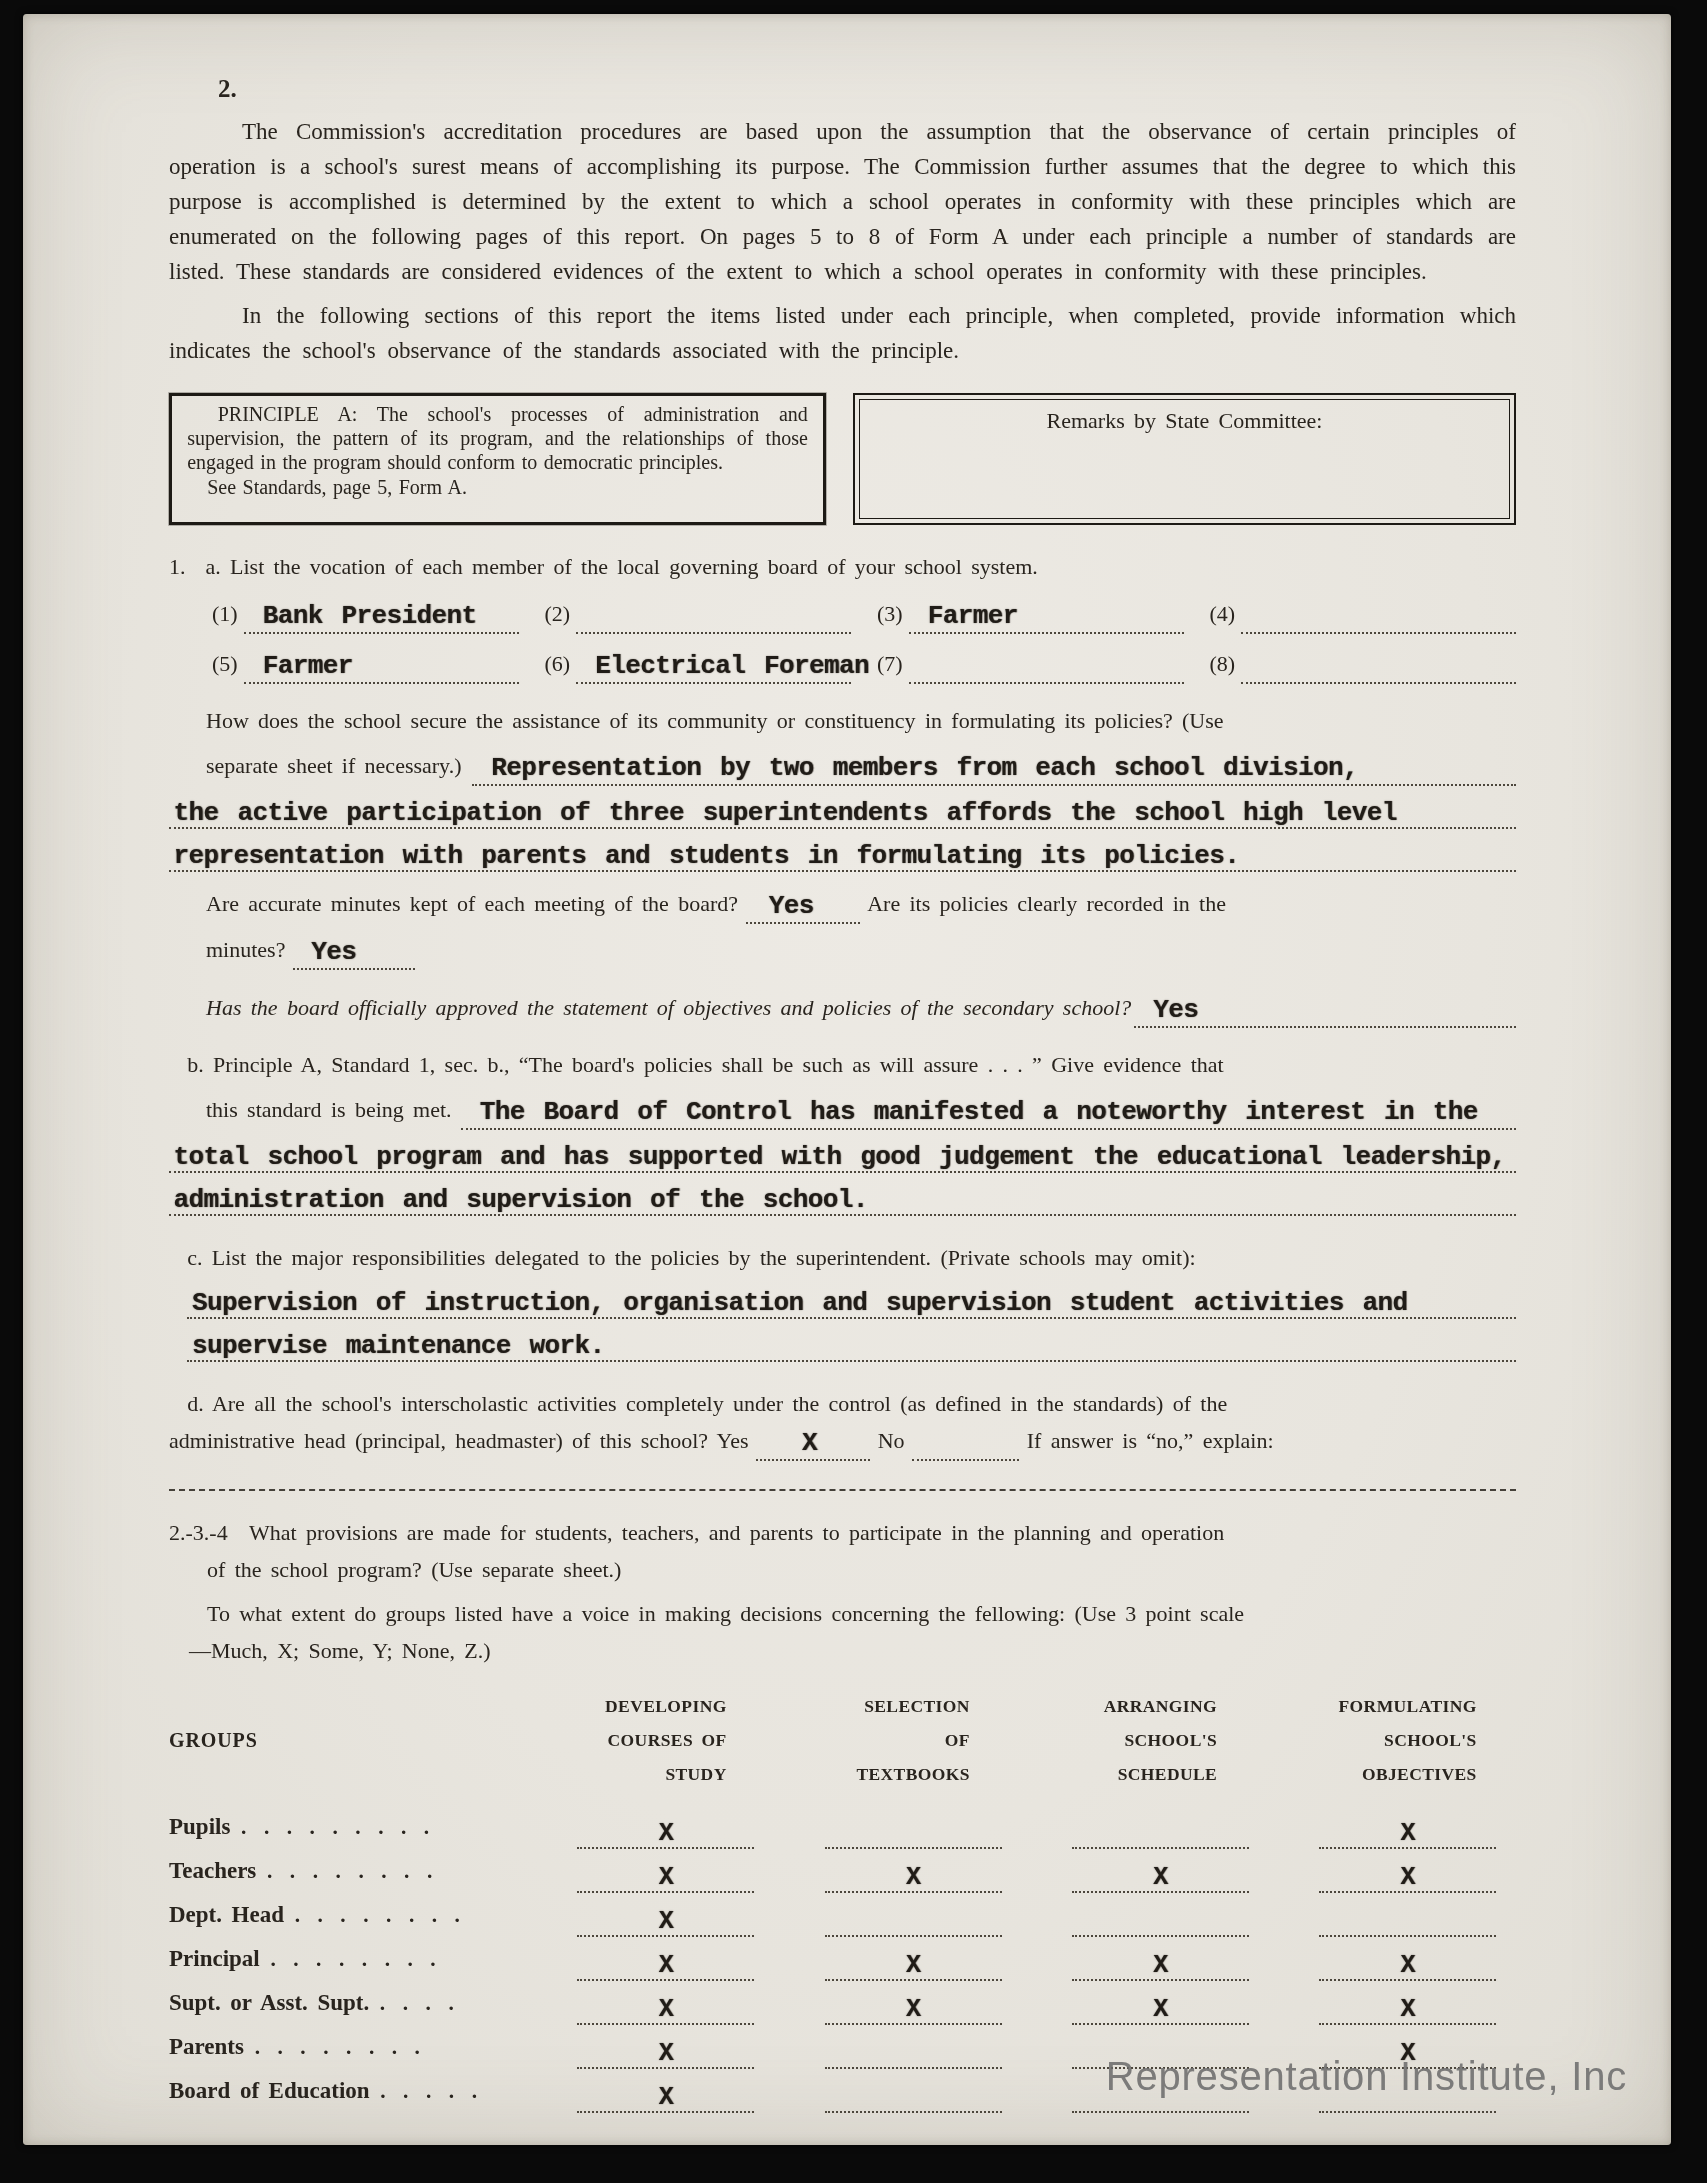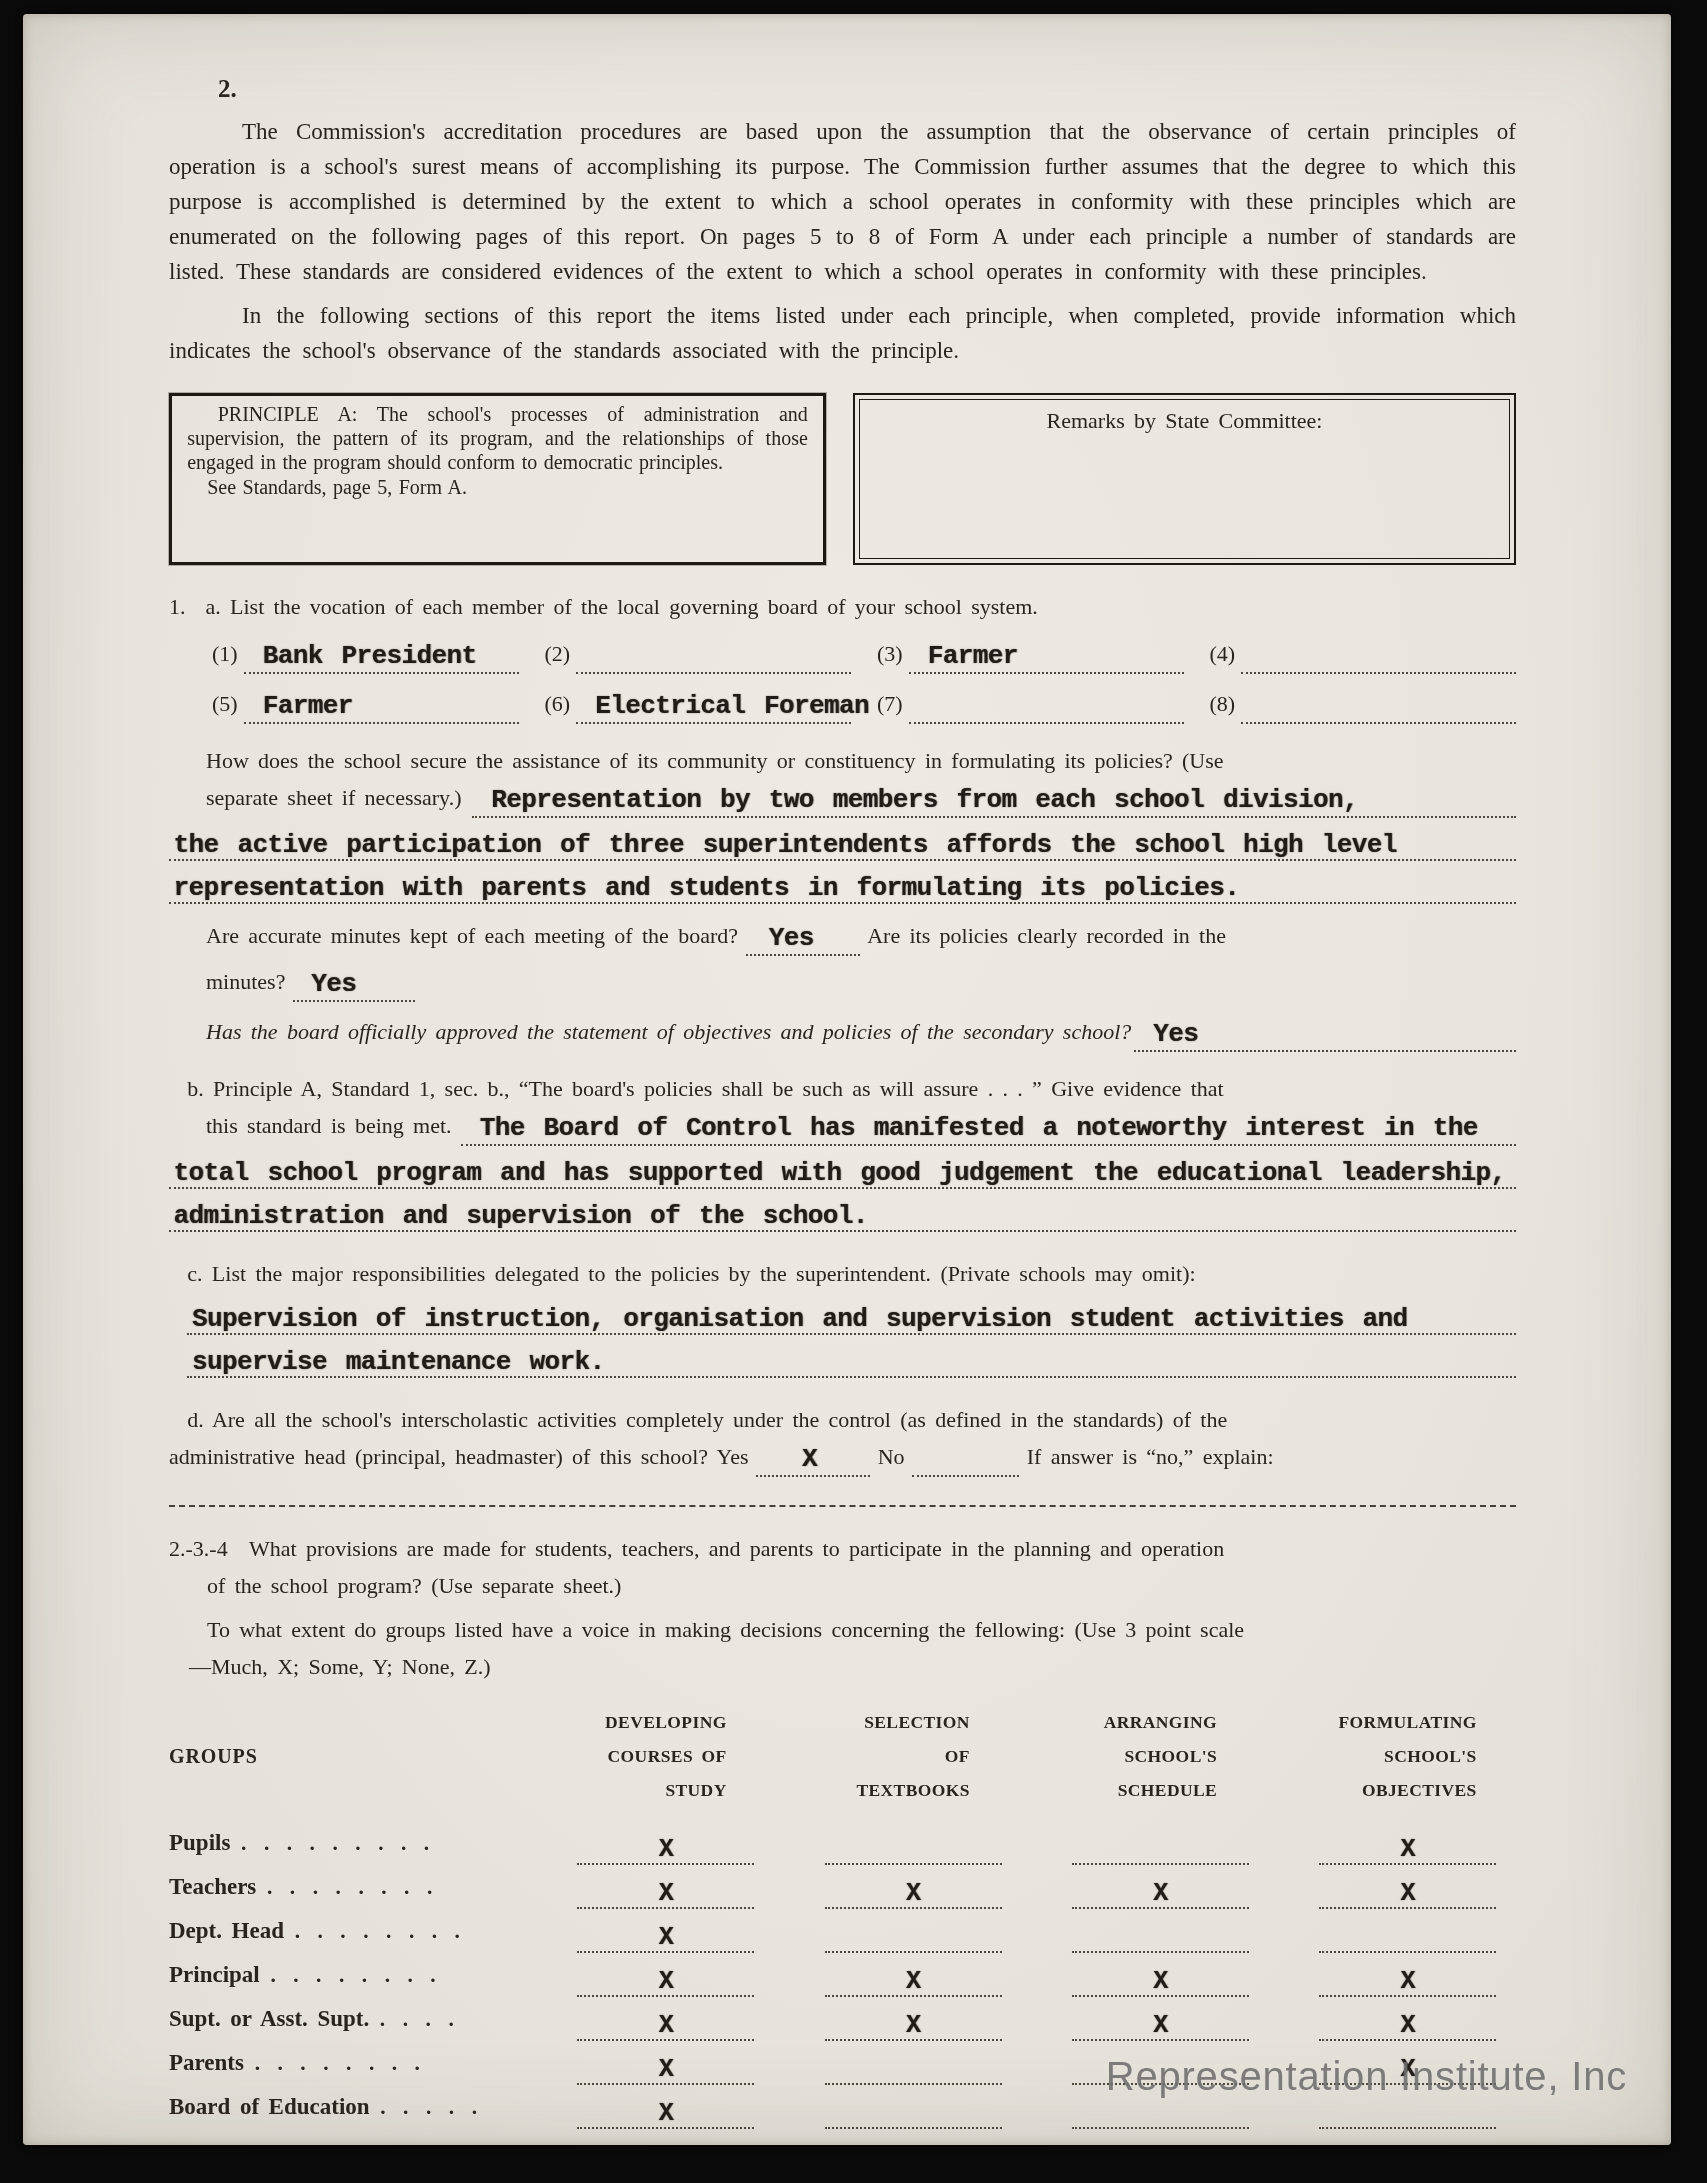--- a/index.html
+++ b/index.html
@@ -13,35 +13,35 @@
     box-shadow: inset 0 0 99px rgba(110,100,80,.22), inset 0 0 10.7px rgba(90,80,60,.28), 0 0 7.6px rgba(0,0,0,.9); }
 
   .content { position: absolute; left: 146px; top: 56px; width: 1347px;
     font-size: 22px; line-height: 37px; color: #29241e; word-spacing: 3.8px; }
 
   .page-num { font-weight: bold; font-size: 25px; margin-left: 49px; margin-bottom: 7.6px; }
 
   .para { text-align: justify; text-indent: 73px; font-size: 23px; line-height: 35px; word-spacing: 6.1px; }
   .para + .para { margin-top: 9.1px; }
 
-  .boxes { display: flex; gap: 27px; margin-top: 24.4px; height: 172px; }
+  .boxes { display: flex; gap: 27px; margin-top: 24.4px; height: 132px; }
   .pbox { flex: 0 0 657px; border: 3px solid #1d1a15; padding: 7.6px 15.2px 4.6px 15.2px;
           font-size: 20px; line-height: 23.6px; word-spacing: 1.5px;
           box-shadow: 0 0 0 0.8px rgba(29,26,21,.35); }
   .pbox-body { text-align: justify; text-indent: 30.5px; }
   .pbox-foot { text-indent: 20px; margin-top: 2.3px; }
   .rbox-outer { flex: 1; border: 2.3px solid #1d1a15; padding: 3.8px; }
   .rbox-inner { height: 100%; border: 1.5px solid #1d1a15; padding-top: 2px; text-align: center; font-size: 22px; }
 
   .fline { display: flex; align-items: baseline; }
   .printed { white-space: nowrap; }
   .blank { border-bottom: 2.3px dotted #4c463c; position: relative; display: inline-block; }
   .blank::after { content: "\00a0"; }
   .blank .tw { position: absolute; left: 19px; bottom: -3px; }
-  .grow { flex: 1 1 auto; }
+  .grow { flex: 1 1 auto; margin-top: 8px; }
   .w150 { width: 114px; flex: 0 0 114px; margin: 0 7.6px; }
   .w140 { width: 107px; flex: 0 0 107px; margin: 0 7.6px; }
   .w160 { width: 122px; flex: 0 0 122px; margin: 0 7.6px; }
 
   .tw { font-family: "Liberation Mono", "DejaVu Sans Mono", monospace; font-weight: 700;
         font-size: 26px; letter-spacing: -0.6px; color: #201c17; white-space: nowrap;
         text-shadow: 0 0 1.5px rgba(32,26,20,.55), 0.8px 0 0 rgba(32,26,20,.3); }
 
   .ansline { border-bottom: 2.3px dotted #4c463c; height: 43px; position: relative; }
   .ansline .tw { position: absolute; left: 4.6px; bottom: -4.6px; }

